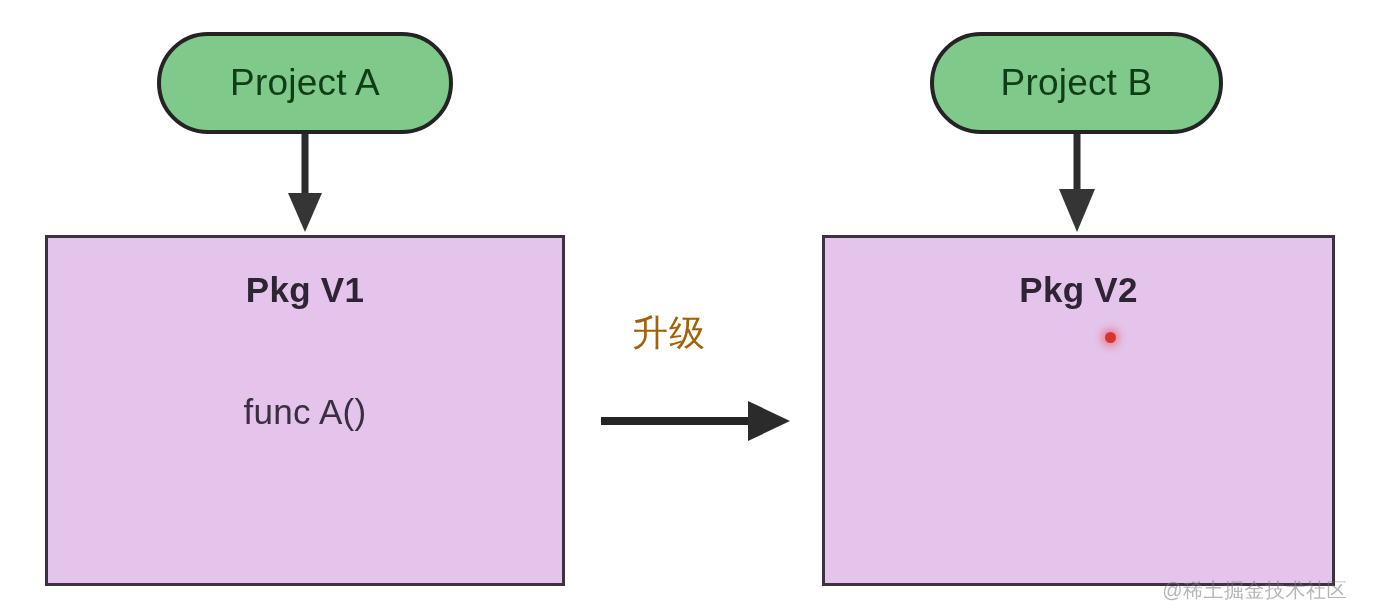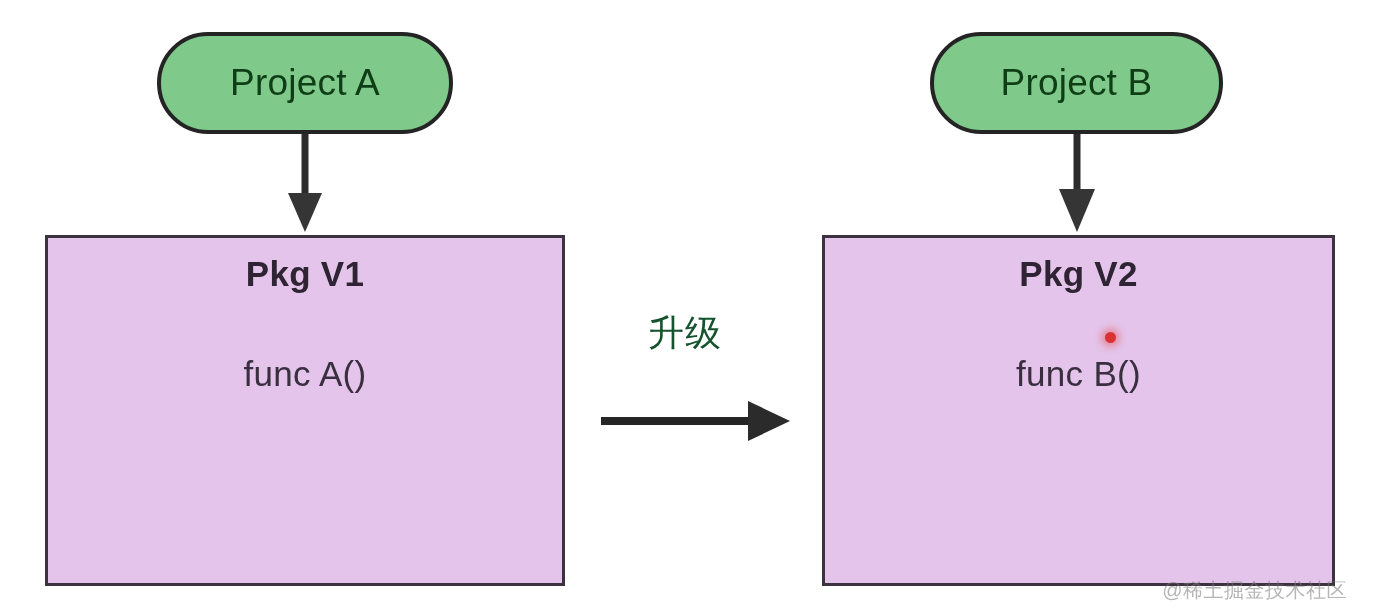--- a/index.html
+++ b/index.html
@@ -50,48 +50,48 @@
     flex-direction: column;
     align-items: center;
   }
   #pkg-v1 { left: 45px; top: 235px; width: 520px; height: 351px; }
   #pkg-v2 { left: 822px; top: 235px; width: 513px; height: 351px; }
 
   .pkg-title {
     font-size: 35px;
     font-weight: bold;
     color: #2e2433;
-    margin-top: 16px;
+    margin-top: 32px;
     letter-spacing: 0.3px;
   }
   .pkg-func {
     font-size: 35px;
     font-weight: 400;
     color: #3a2f40;
-    margin-top: 60px;
+    margin-top: 82px;
     letter-spacing: 0.3px;
   }
 
   
   #arrow-layer {
     position: absolute;
     left: 0;
     top: 0;
     width: 1377px;
     height: 612px;
     pointer-events: none;
   }
 
   
   #upgrade-label {
     position: absolute;
-    left: 648px;
+    left: 632px;
     top: 309px;
     font-size: 36px;
-    color: #14532d;
+    color: #a16207;
     white-space: nowrap;
     letter-spacing: 1px;
   }
 
   
   #cursor-dot {
     position: absolute;
     left: 1105px;
     top: 332px;
     width: 11px;
@@ -125,21 +125,20 @@
     <span class="node-label">Project B</span>
   </div>
 
   <div id="pkg-v1" class="node-pink">
     <span class="pkg-title">Pkg V1</span>
     <span class="pkg-func">func A()</span>
   </div>
 
   <div id="pkg-v2" class="node-pink">
     <span class="pkg-title">Pkg V2</span>
-    <span class="pkg-func">func B()</span>
   </div>
 
   <svg id="arrow-layer" viewBox="0 0 1377 612" width="1377" height="612" xmlns="http://www.w3.org/2000/svg">
 
     <g>
       <line x1="305" y1="134" x2="305" y2="198" stroke="#2b2b2b" stroke-width="7"></line>
       <polygon points="288,193 322,193 305,232" fill="#353535"></polygon>
     </g>
 
     <g>

